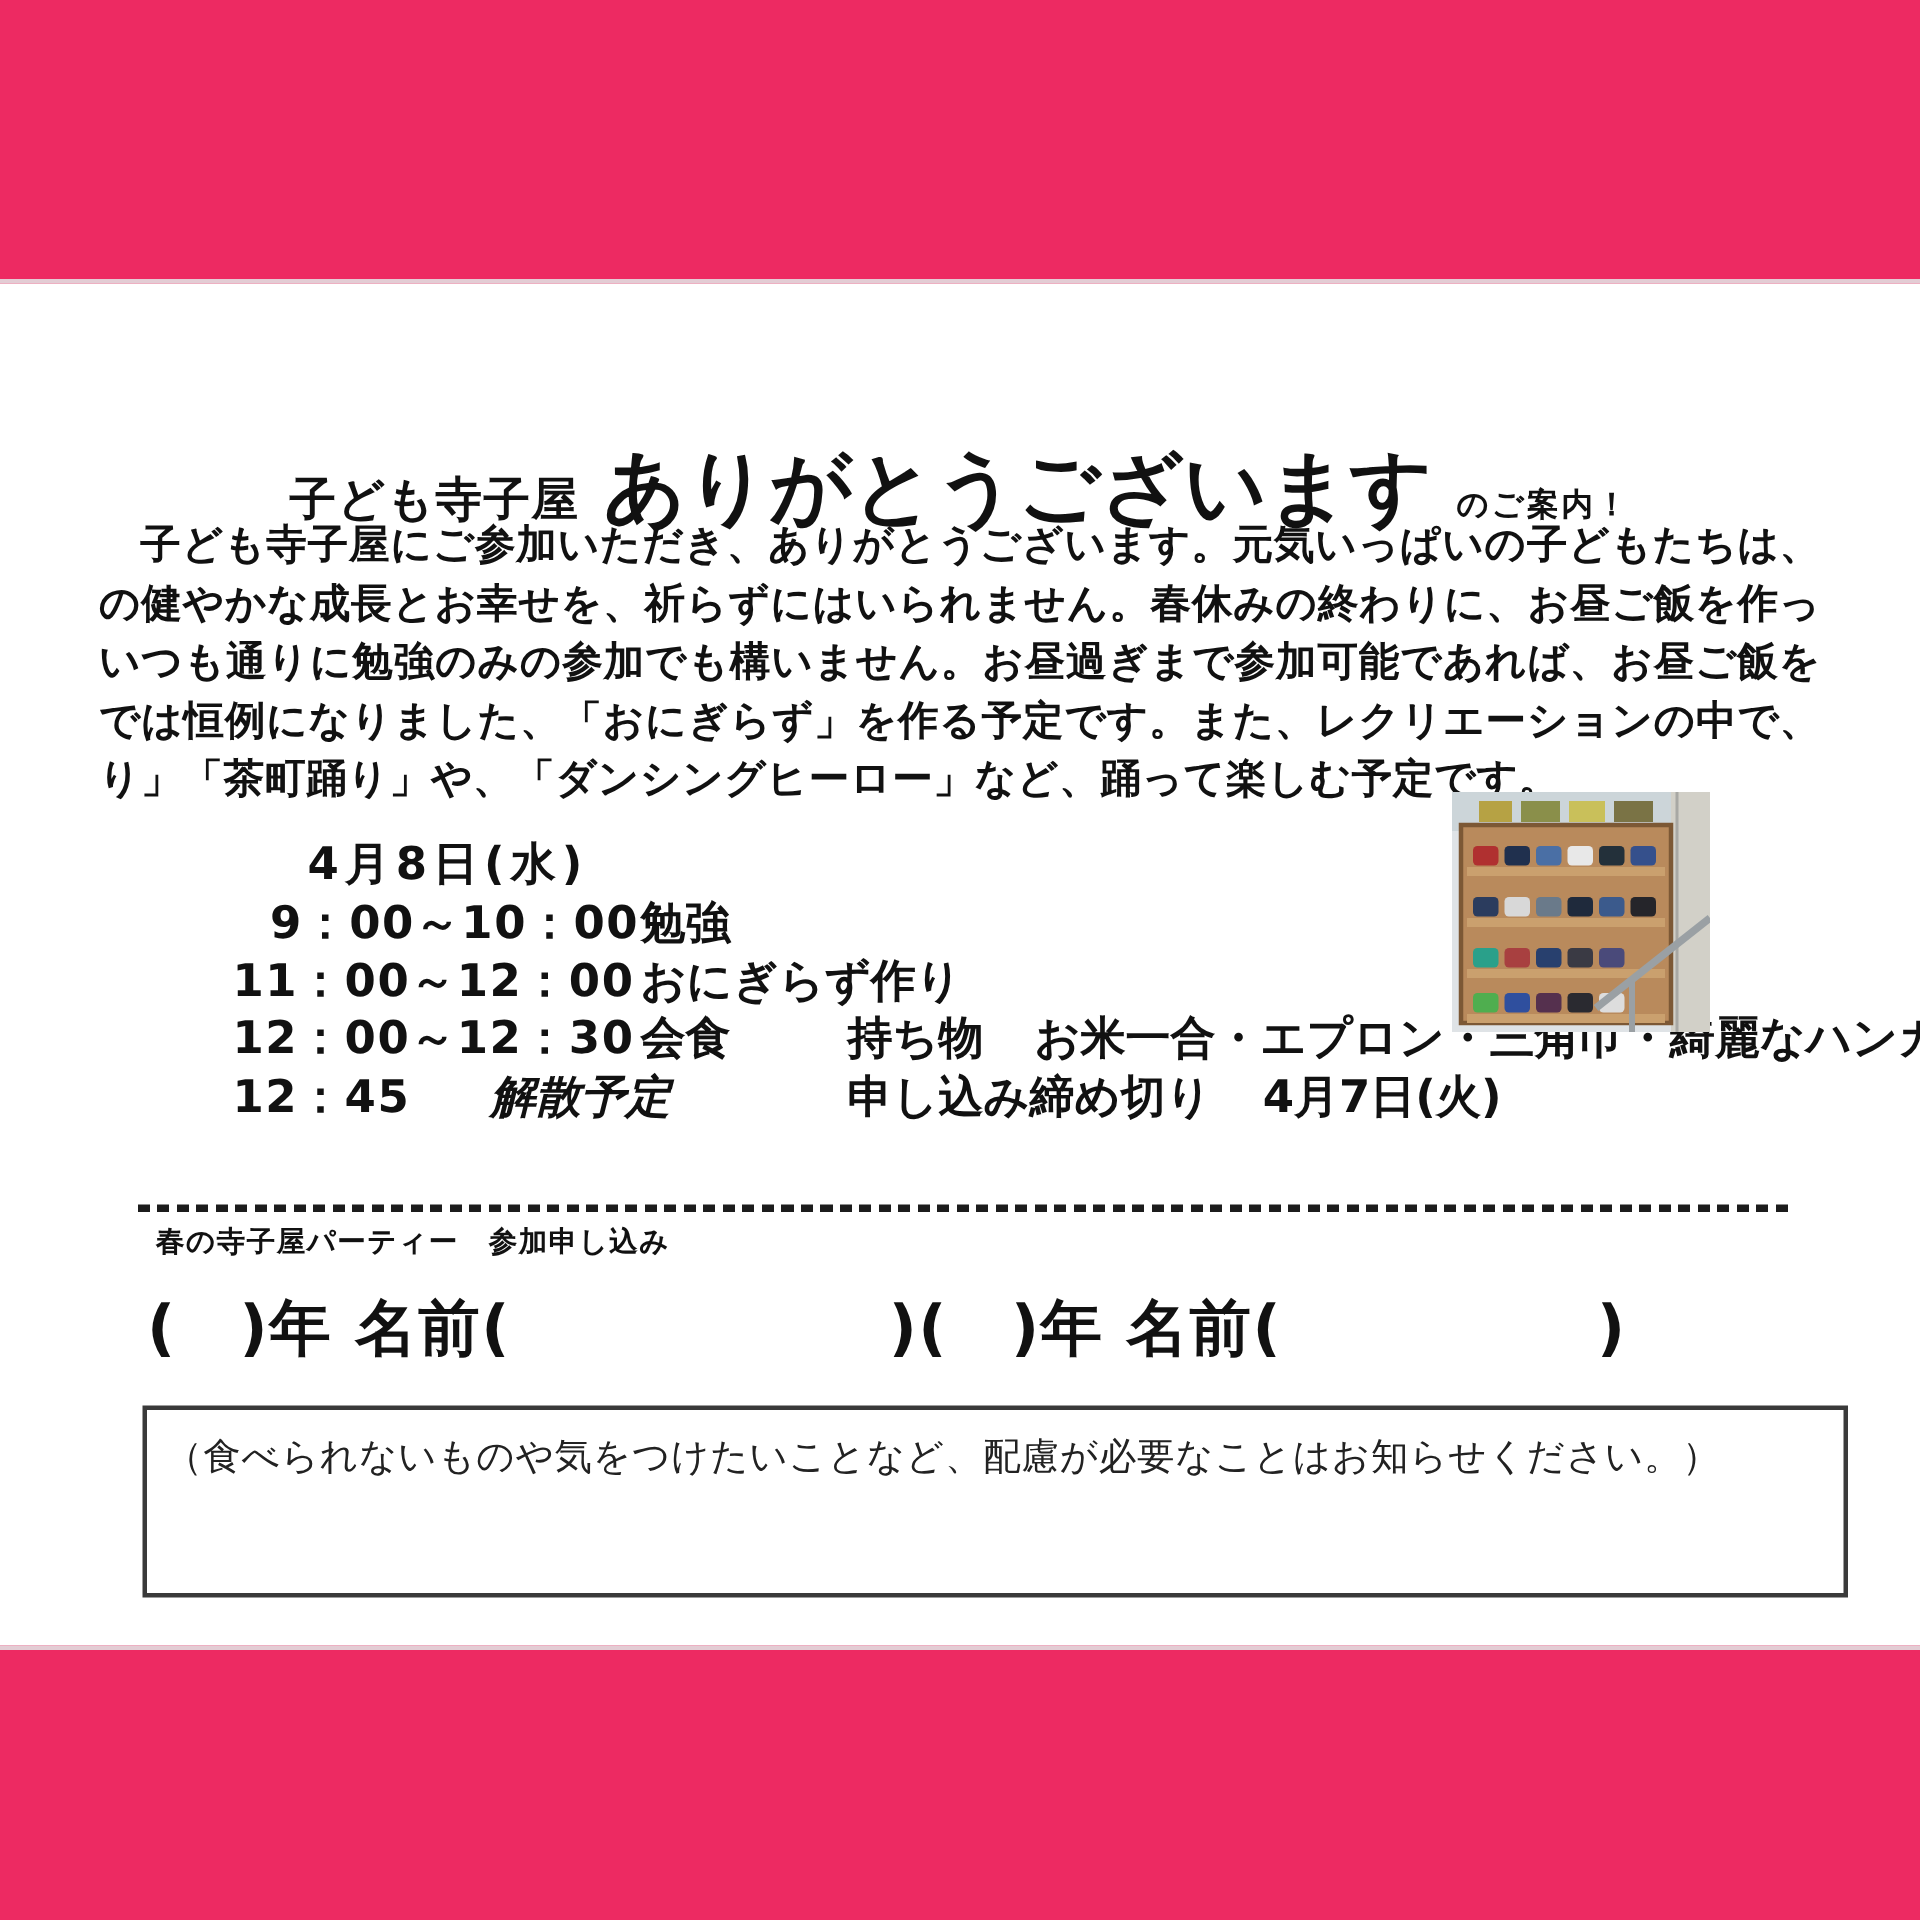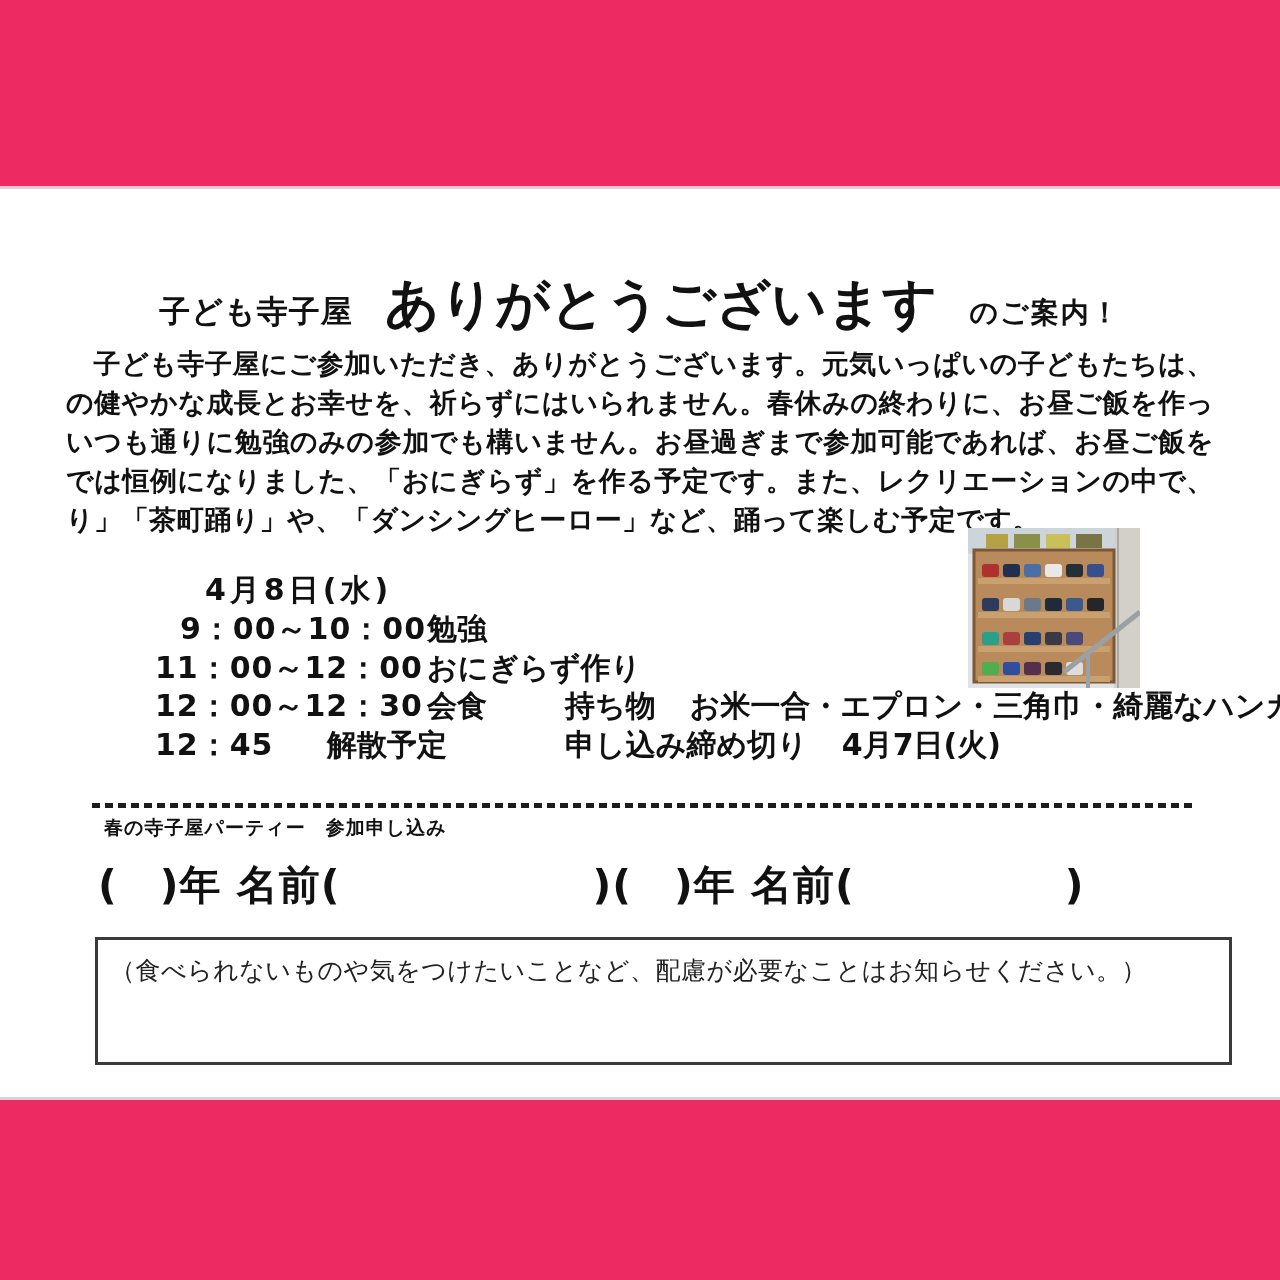--- a/index.html
+++ b/index.html
@@ -6,46 +6,46 @@
   body{
     width:1280px;height:1280px;position:relative;background:#ffffff;
     font-family:"DejaVu Sans","Liberation Sans",sans-serif;
     color:#111;overflow:hidden;
   }
   .band{position:absolute;left:0;width:1280px;background:#ED2A62;}
   .band-top{top:0;height:186px;border-bottom:3px solid #e3ccd4;}
   .band-bottom{top:1097px;height:183px;border-top:3px solid #e3ccd4;}
 
   .title-row{
-    position:absolute;top:268px;left:0;width:1280px;height:60px;
-    display:flex;justify-content:center;align-items:baseline;gap:32px;
+    position:absolute;top:289px;left:0;width:1280px;height:60px;
+    display:flex;justify-content:center;align-items:baseline;gap:16px;
     font-weight:bold;white-space:nowrap;
   }
   .title-prefix{font-size:31px;letter-spacing:1px;}
   .title-main{font-size:54px;letter-spacing:0px;}
-  .title-suffix{font-size:28px;letter-spacing:2px;}
+  .title-suffix{font-size:21px;letter-spacing:2px;}
 
   .intro{
     position:absolute;top:344px;left:66px;width:1148px;
     font-size:27px;font-weight:bold;line-height:39px;letter-spacing:0.5px;
   }
   .intro .line{white-space:nowrap;}
   .intro .line.fill{text-align:justify;text-align-last:justify;white-space:normal;
     overflow:hidden;height:39px;}
 
   .schedule{
     position:absolute;top:556px;left:155px;width:1080px;
-    font-size:30px;font-weight:bold;margin-top:14px;
+    font-size:30px;font-weight:bold;
   }
   .sched-date{margin-left:50px;height:39px;letter-spacing:4px;}
   .sched-row{display:flex;height:38.6px;align-items:baseline;white-space:nowrap;}
   .sched-row .time{display:inline-block;width:272px;letter-spacing:1px;}
   .sched-row.first .time{padding-left:24px;width:248px;text-align:center;}
   .sched-row.last .time{width:110px;text-align:center;}
-  .sched-row.last .activity{margin-left:62px;}
+  .sched-row.last .activity{margin-left:62px;font-style:italic;}
   .sched-row .right-anchor{position:absolute;left:410px;display:flex;white-space:nowrap;}
   .sched-row{position:relative;}
   .sched-row .rlabel{margin-right:34px;}
 
   .photo{
     position:absolute;left:968px;top:528px;width:172px;height:160px;
   }
   .photo svg{display:block;}
 
   .dashed-sep{

